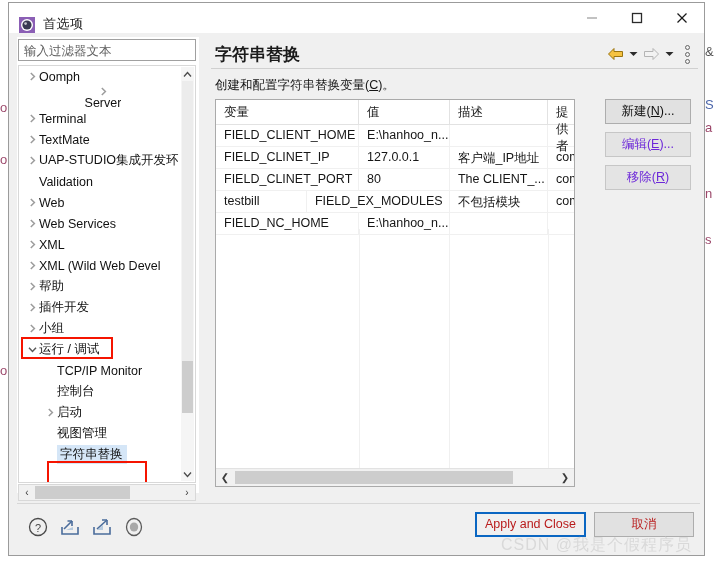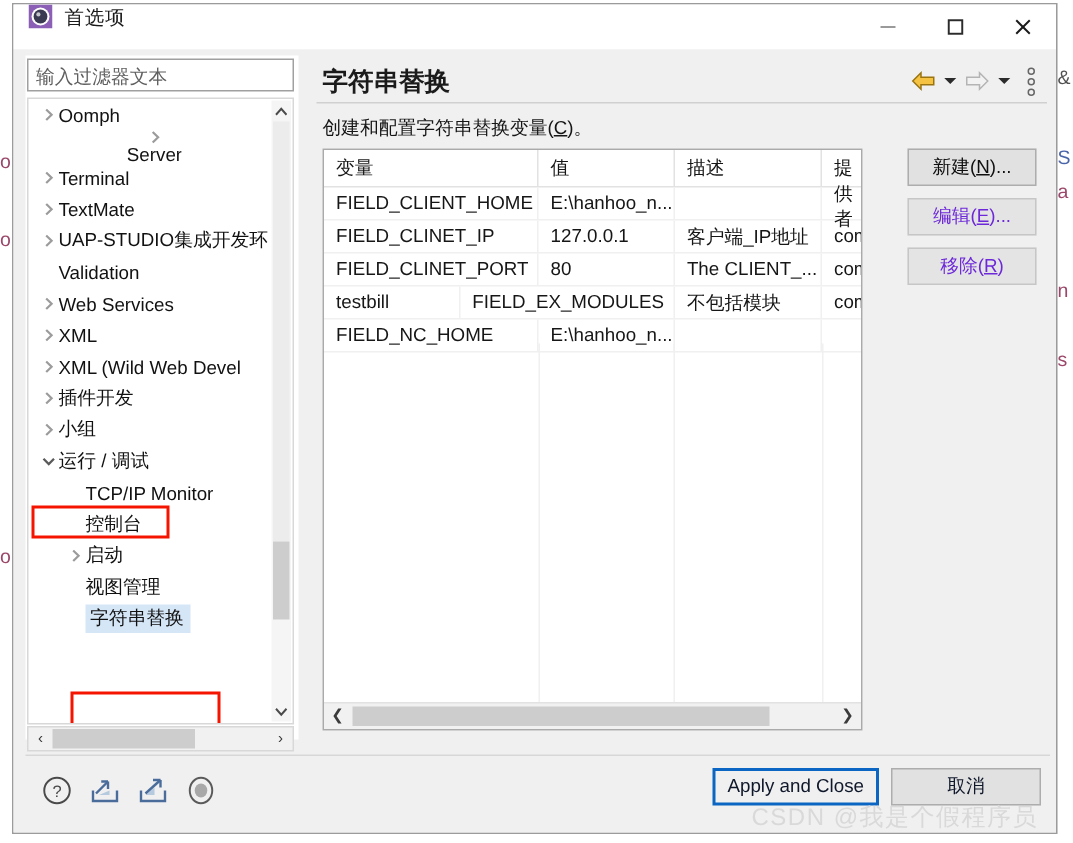--- a/index.html
+++ b/index.html
@@ -27,21 +27,21 @@
     position: absolute;
     left: 8px; top: 2px;
     width: 697px; height: 554px;
     background: #f0f0f0;
     border: 1px solid #9b9b9b;
     box-sizing: border-box;
   }
   .titlebar {
     position: absolute; left:0; top:0; right:0; height: 30px;
     background: #ffffff;
-    display: flex; align-items: flex-start;
+    display: flex; align-items: flex-end;
   }
   .title-icon {
     width: 16px; height: 16px; margin-left: 10px; margin-right: 8px;
     position: relative; flex: none;
   }
   .title-text {
     font-size: 13px; color: #1a1a1a; letter-spacing: .5px;
   }
   .winbtns { margin-left:auto; display:flex; height:30px; }
   .winbtn {
@@ -190,21 +190,21 @@
   
   .footer {
     position:absolute; left: 8px; right: 4px; top: 470px; height: 54px;
     border-top: 1px solid #d7d7d7;
   }
   .foot-icons { position:absolute; left: 10px; top: 12px; display:flex; gap: 10px; align-items:center; }
   .foot-icon { width: 22px; height: 22px; }
   .foot-buttons { position:absolute; right: 6px; top: 8px; display:flex; gap: 8px; }
   .fbtn {
     height: 25px; border: 1px solid #adadad; background:#e1e1e1;
-    font-size: 12.5px; color:#0f172a; text-align:center; line-height:23px;
+    font-size: 12.5px; color:#b91c1c; text-align:center; line-height:23px;
     box-sizing:border-box; padding: 0 8px;
   }
   .fbtn.primary { border: 2px solid #0a66c2; background:#f0f0f0; line-height:21px; }
   .watermark {
     position:absolute; right: 8px; bottom: 2px;
     font-size: 16px; color: #d9d9d9; white-space:nowrap;
     user-select:none; letter-spacing: 1px;
   }
 </style>
 </head>
@@ -305,37 +305,53 @@
               <div class="tree-item" style="padding-left: 6px;">
                 <span class="arrow"></span>
                 <span class="lbl">Validation</span>
               </div>
               <div class="tree-item" style="padding-left: 6px;">
                 <span class="arrow">
                   <svg width="7" height="9" viewBox="0 0 7 9">
                     <path d="M1.8 1 L5.4 4.5 L1.8 8" fill="none" stroke="#9c9c9c" stroke-width="1.5"></path>
                   </svg>
                 </span>
+                <span class="lbl">Web</span>
+              </div>
+              <div class="tree-item" style="padding-left: 6px;">
+                <span class="arrow">
+                  <svg width="7" height="9" viewBox="0 0 7 9">
+                    <path d="M1.8 1 L5.4 4.5 L1.8 8" fill="none" stroke="#9c9c9c" stroke-width="1.5"></path>
+                  </svg>
+                </span>
                 <span class="lbl">Web Services</span>
               </div>
               <div class="tree-item" style="padding-left: 6px;">
                 <span class="arrow">
                   <svg width="7" height="9" viewBox="0 0 7 9">
                     <path d="M1.8 1 L5.4 4.5 L1.8 8" fill="none" stroke="#9c9c9c" stroke-width="1.5"></path>
                   </svg>
                 </span>
                 <span class="lbl">XML</span>
               </div>
               <div class="tree-item" style="padding-left: 6px;">
                 <span class="arrow">
                   <svg width="7" height="9" viewBox="0 0 7 9">
                     <path d="M1.8 1 L5.4 4.5 L1.8 8" fill="none" stroke="#9c9c9c" stroke-width="1.5"></path>
                   </svg>
                 </span>
                 <span class="lbl">XML (Wild Web Devel</span>
+              </div>
+              <div class="tree-item" style="padding-left: 6px;">
+                <span class="arrow">
+                  <svg width="7" height="9" viewBox="0 0 7 9">
+                    <path d="M1.8 1 L5.4 4.5 L1.8 8" fill="none" stroke="#9c9c9c" stroke-width="1.5"></path>
+                  </svg>
+                </span>
+                <span class="lbl">帮助</span>
               </div>
               <div class="tree-item" style="padding-left: 6px;">
                 <span class="arrow">
                   <svg width="7" height="9" viewBox="0 0 7 9">
                     <path d="M1.8 1 L5.4 4.5 L1.8 8" fill="none" stroke="#9c9c9c" stroke-width="1.5"></path>
                   </svg>
                 </span>
                 <span class="lbl">插件开发</span>
               </div>
               <div class="tree-item" style="padding-left: 6px;">

